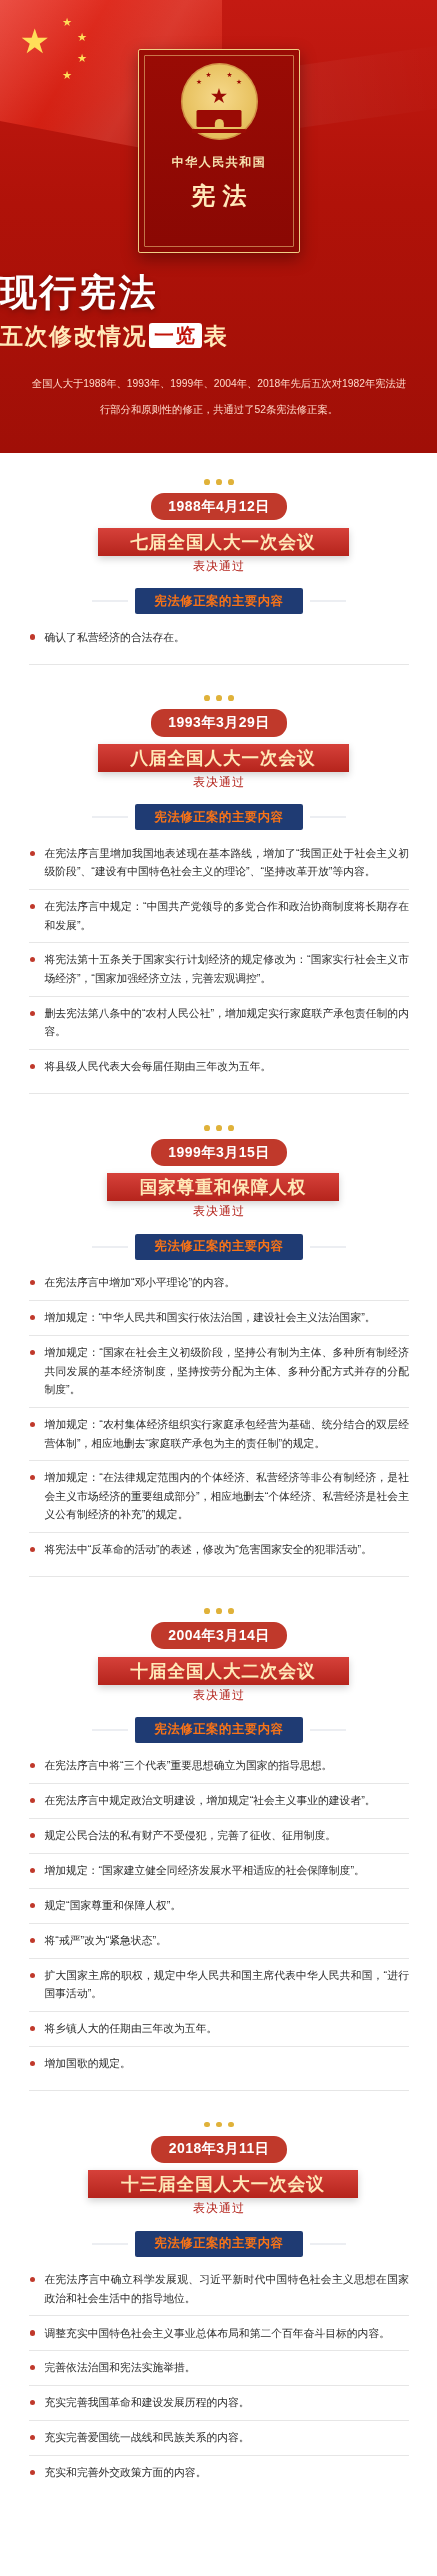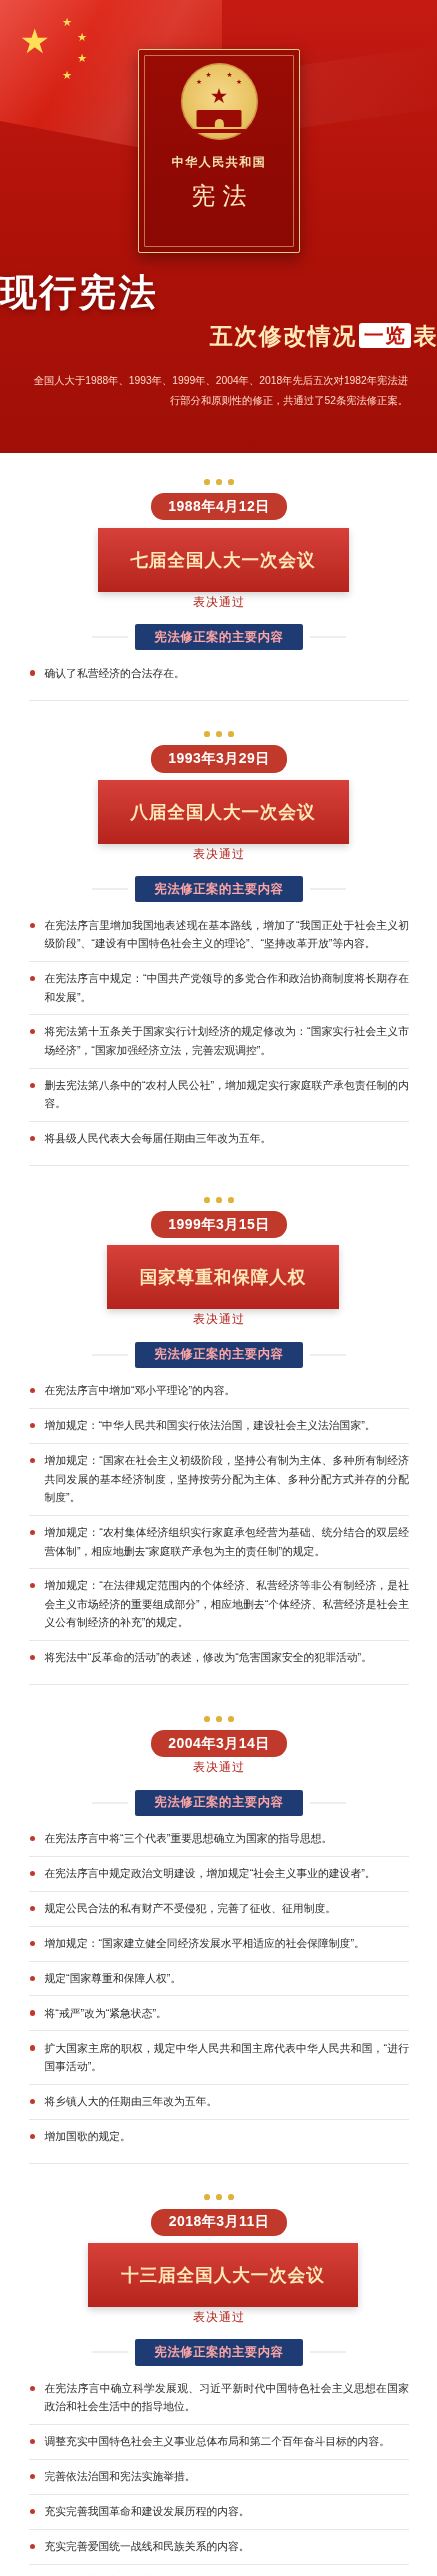--- a/index.html
+++ b/index.html
@@ -119,41 +119,41 @@
     color: #f6e3b0;
     font-size: 12px;
     letter-spacing: 1.5px;
     font-weight: bold;
     text-align: right;
   }
   .book-title {
     color: #ffe9ba;
     font-size: 24px;
     letter-spacing: 7.2px;
-    font-weight: normal;
+    font-weight: bold;
     margin-top: 9.3px;
     text-indent: 7.2px;
   }
 
   .hdr-main-title {
     position: absolute;
     left: 0; right: 0;
     top: 268px;
     text-align: left;
     color: #ffffff;
     font-size: 37px;
     font-weight: bold;
     letter-spacing: 2.6px;
     text-shadow: 0 2.1px 6.2px rgba(0,0,0,0.35);
   }
   .hdr-sub-line {
     position: absolute;
     left: 0; right: 0;
     top: 321px;
-    text-align: right;
+    text-align: left;
     color: #ffe9ba;
     font-size: 23px;
     font-weight: bold;
     letter-spacing: 1.5px;
     white-space: nowrap;
   }
   .hdr-sub-line .boxed {
     display: inline-block;
     background: #ffffff;
     color: #c01409;
@@ -163,22 +163,22 @@
     font-size: 19.6px;
     line-height: 25px;
     vertical-align: 2.1px;
   }
   .hdr-desc {
     position: absolute;
     left: 30px; right: 30px;
     top: 371px;
     color: #ffd9c8;
     font-size: 10.3px;
-    line-height: 20px;
-    text-align: right;
+    line-height: 26px;
+    text-align: center;
   }
 
   
   .content {
     width: 438px;
     background: #ffffff;
     padding: 0 0 31px 0;
   }
 
   .section { padding: 0 0 5.2px 0; }
@@ -211,21 +211,21 @@
   }
   .banner {
     position: relative;
     display: inline-block;
     margin-top: 7.2px;
     background: linear-gradient(180deg, #d6413a 0%, #b5241c 100%);
     color: #ffe9b8;
     font-size: 17.5px;
     font-weight: bold;
     letter-spacing: 1px;
-    padding: 20px 33px;
+    padding: 2px 33px;
     box-shadow: 0 3.1px 7.2px rgba(0,0,0,0.18);
     margin-left: 8px;
   }
   .banner:before, .banner:after {
     content: "";
     position: absolute;
     top: 7.2px;
     width: 15.5px; height: 27px;
     background: #8d120c;
     z-index: -1;
@@ -241,21 +241,21 @@
   }
 
   .subhead {
     display: block;
     margin: 13.4px auto 4.1px auto;
     text-align: center;
   }
   .subhead-inner {
     display: inline-block;
     background: #1f3b73;
-    color: #fca5a5;
+    color: #f97316;
     font-size: 12.4px;
     font-weight: bold;
     letter-spacing: 0.5px;
     padding: 4.6px 19.6px;
     border-radius: 2.1px;
     position: relative;
   }
   .subhead-inner:before, .subhead-inner:after {
     content: "";
     position: absolute;
@@ -386,20 +386,21 @@
       <li>增加规定：“在法律规定范围内的个体经济、私营经济等非公有制经济，是社会主义市场经济的重要组成部分”，相应地删去“个体经济、私营经济是社会主义公有制经济的补充”的规定。</li>
       <li>将宪法中“反革命的活动”的表述，修改为“危害国家安全的犯罪活动”。</li>
     </ul>
     <div class="divider"></div>
   </div>
 
   <div class="section">
     <div class="banner-wrap">
       <div class="dot-row"><span></span><span></span><span></span></div>
       <div class="date-pill">2004年3月14日</div>
+      <div><span class="banner">十届全国人大二次会议</span></div>
       <span class="banner-sub">表决通过</span>
     </div>
     <div class="subhead">
       <span class="subhead-inner">宪法修正案的主要内容</span>
     </div>
     <ul class="items">
       <li>在宪法序言中将“三个代表”重要思想确立为国家的指导思想。</li>
       <li>在宪法序言中规定政治文明建设，增加规定“社会主义事业的建设者”。</li>
       <li>规定公民合法的私有财产不受侵犯，完善了征收、征用制度。</li>
       <li>增加规定：“国家建立健全同经济发展水平相适应的社会保障制度”。</li>

